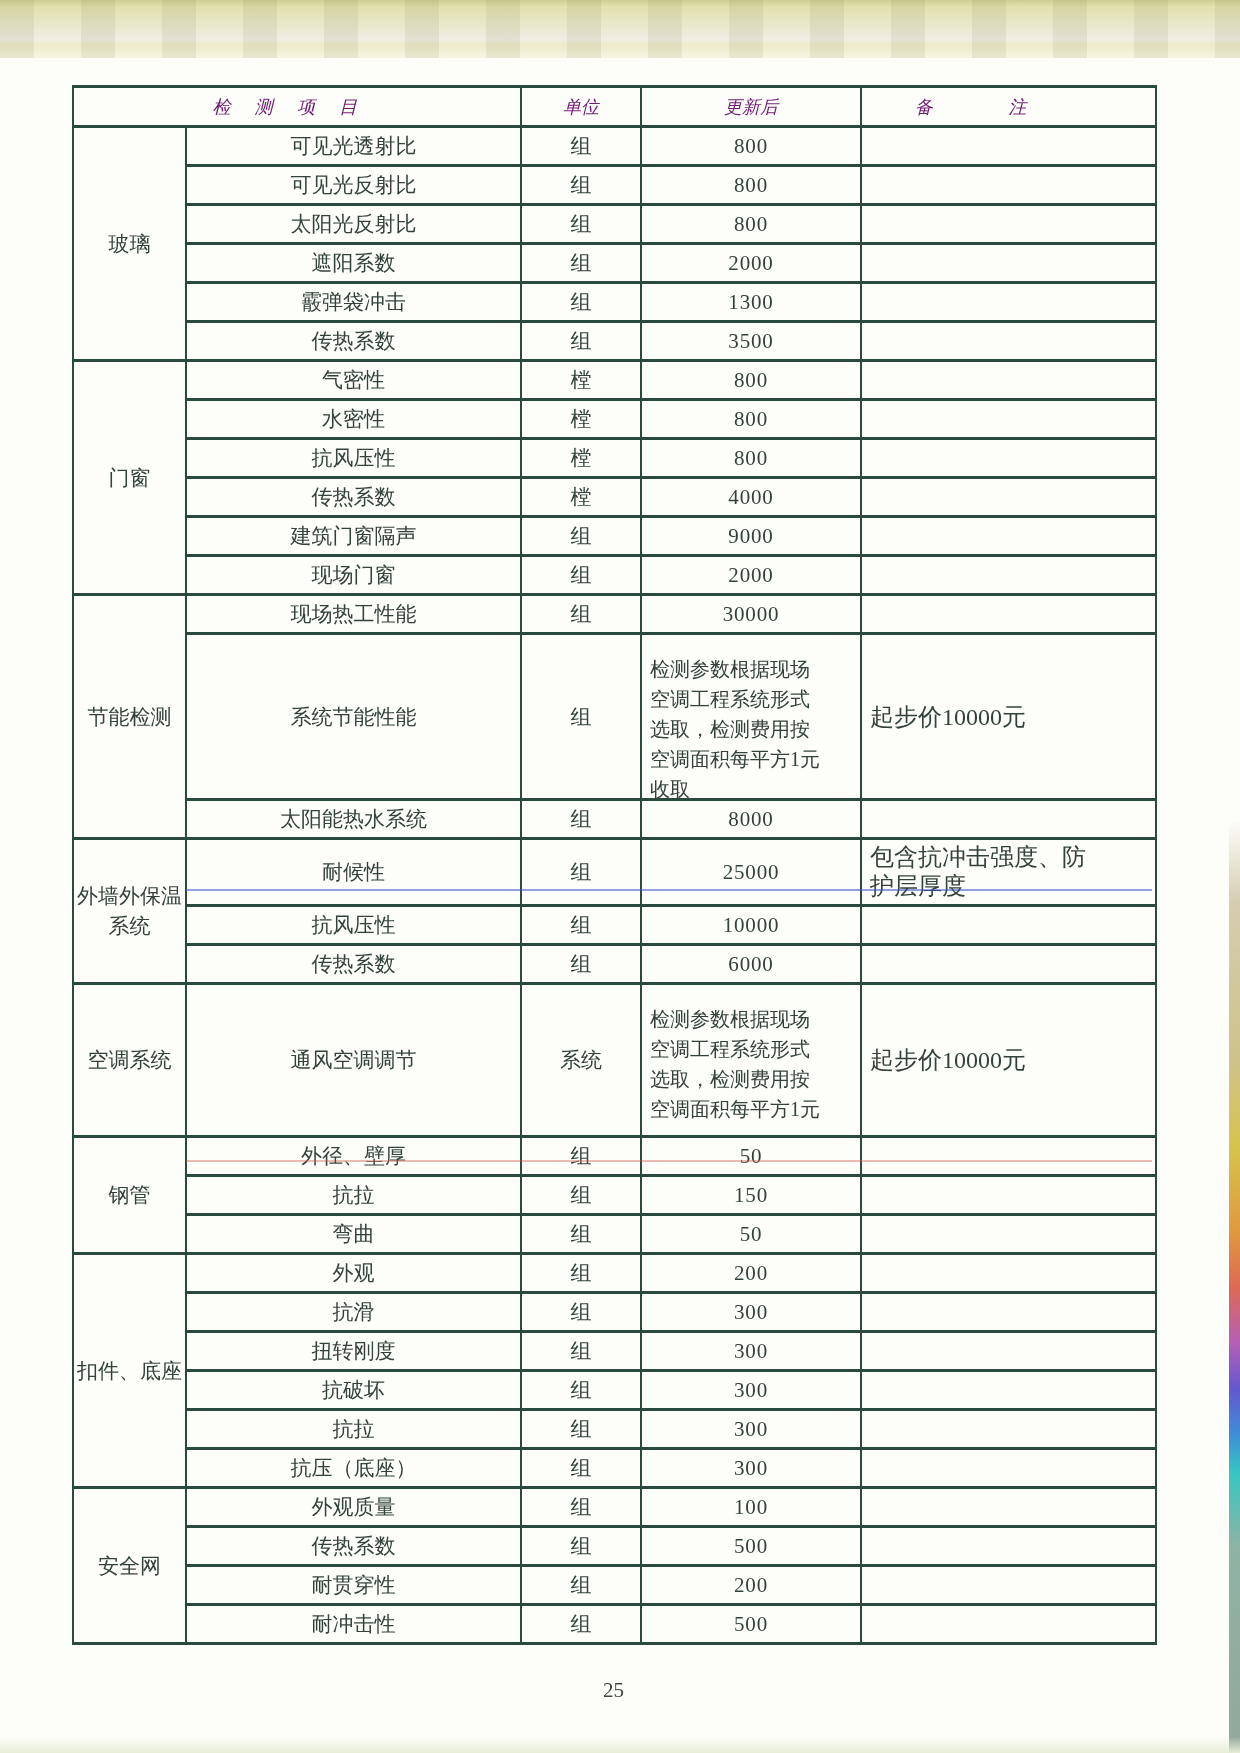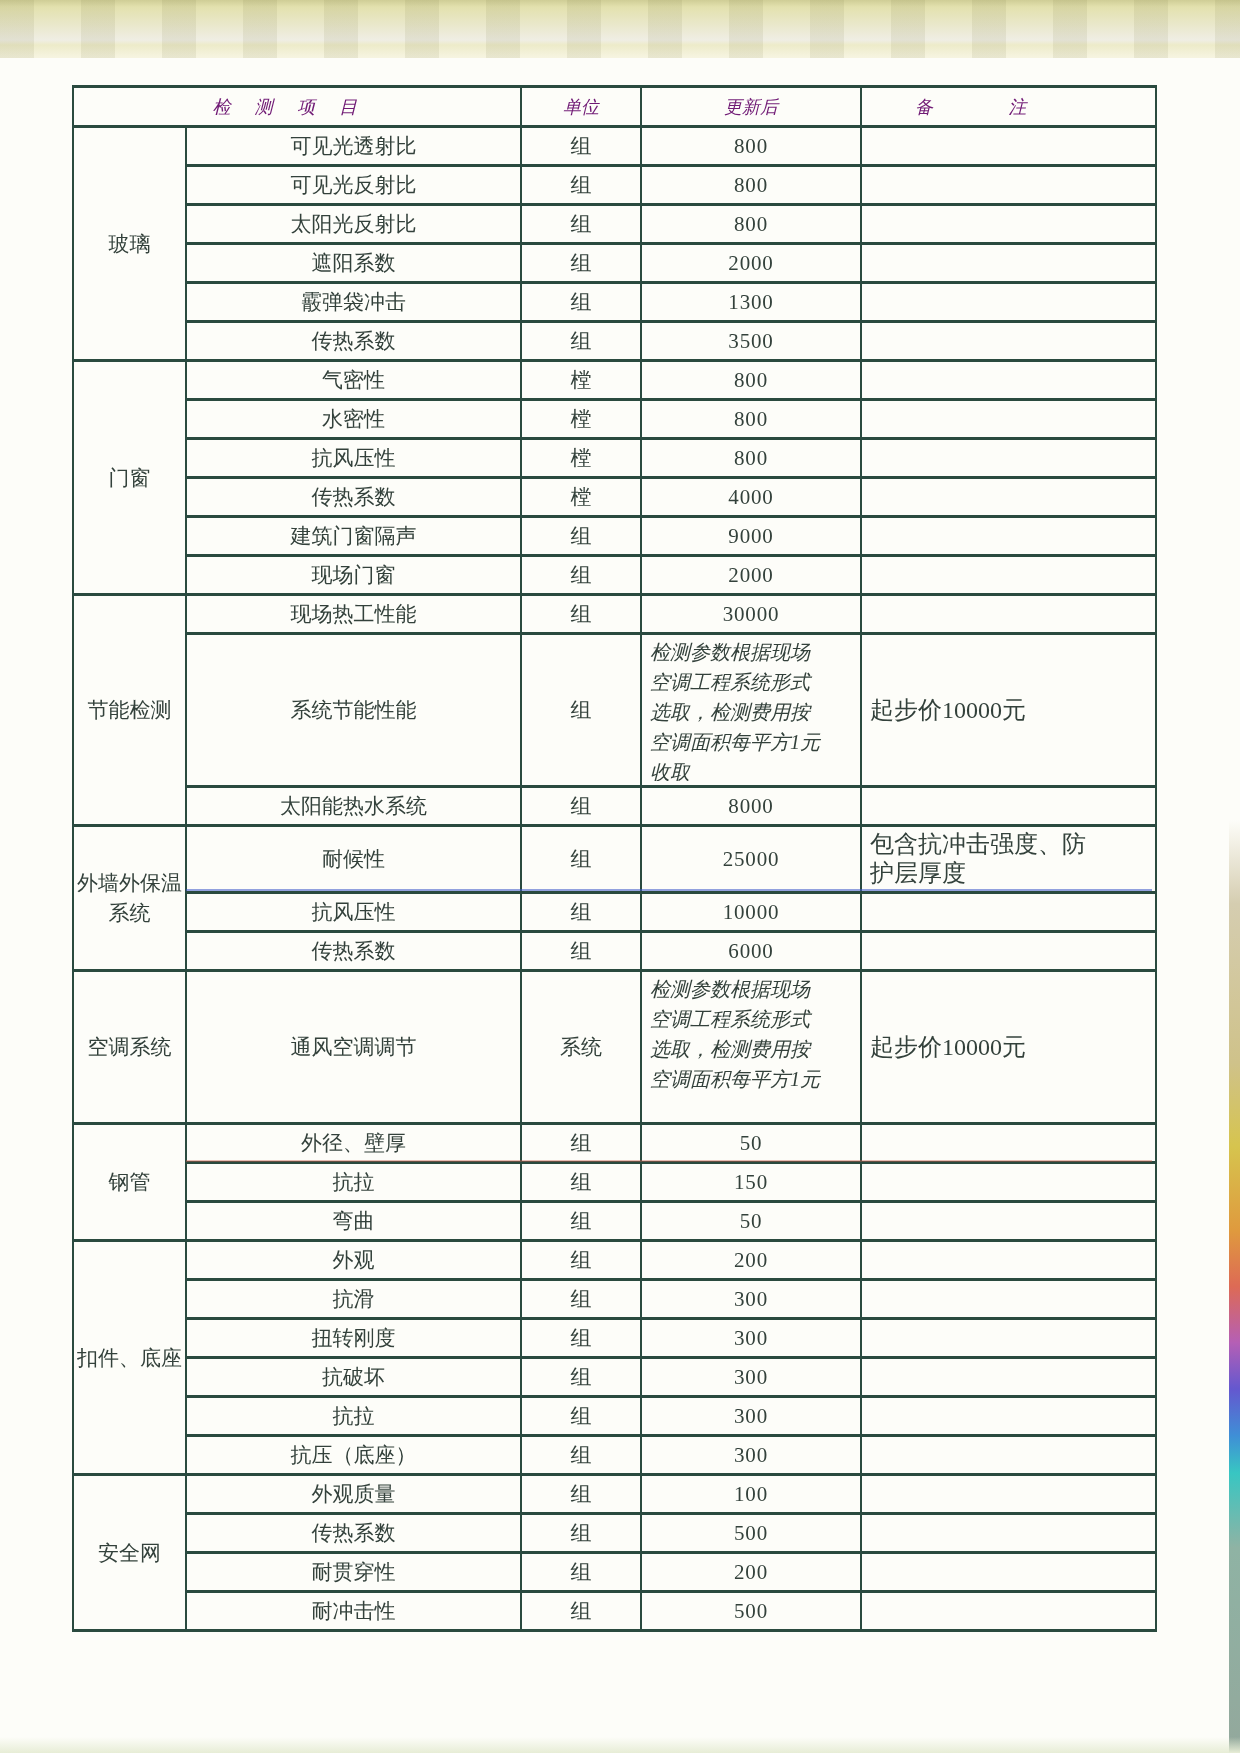--- a/index.html
+++ b/index.html
@@ -53,24 +53,23 @@
 
   th { font-size:18px; color:#701a75;font-style:italic; }
   .h-item   { letter-spacing:1.35em; }
   .h-remark { letter-spacing:4.2em; }
 
   td { font-size:21px; }
   td.cat { padding:0 0; line-height:30px; }
   td.val .cellwrap { letter-spacing:0.04em; }
   td.val.long { vertical-align:top; }
   td.val.long .cellwrap {
-    width:176px; margin:2px 0 0 2px; text-align:left;
+    width:176px; margin:19px 0 0 2px; text-align:left;
     font-size:20px; line-height:30px; max-height:144px; overflow:hidden;
     letter-spacing:0;
-    font-style:italic;
   }
   td.rem { text-align:left; font-size:24px; padding:0 8px; line-height:29px; }
   td.rem .cellwrap { display:inline-block; vertical-align:middle; text-align:left; }
   td.rem.wrap .cellwrap { width:238px; }
 
   .page-number {
     position:absolute; left:72px; width:1083px; top:1678px;
     text-align:center; font-size:21px; color:#3a453f;
   }
 </style>
@@ -490,13 +489,14 @@
           <td class="rem"><div class="cellwrap"></div></td>
         </tr>
       </tbody>
   </table>
 
   <div class="fringe fringe-blue"></div>
   <div class="fringe fringe-red"></div>
   <div class="rainbow"></div>
   <div class="bottom-band"></div>
 
+  <div class="page-number">25</div>
 </div>
 
 </body></html>

